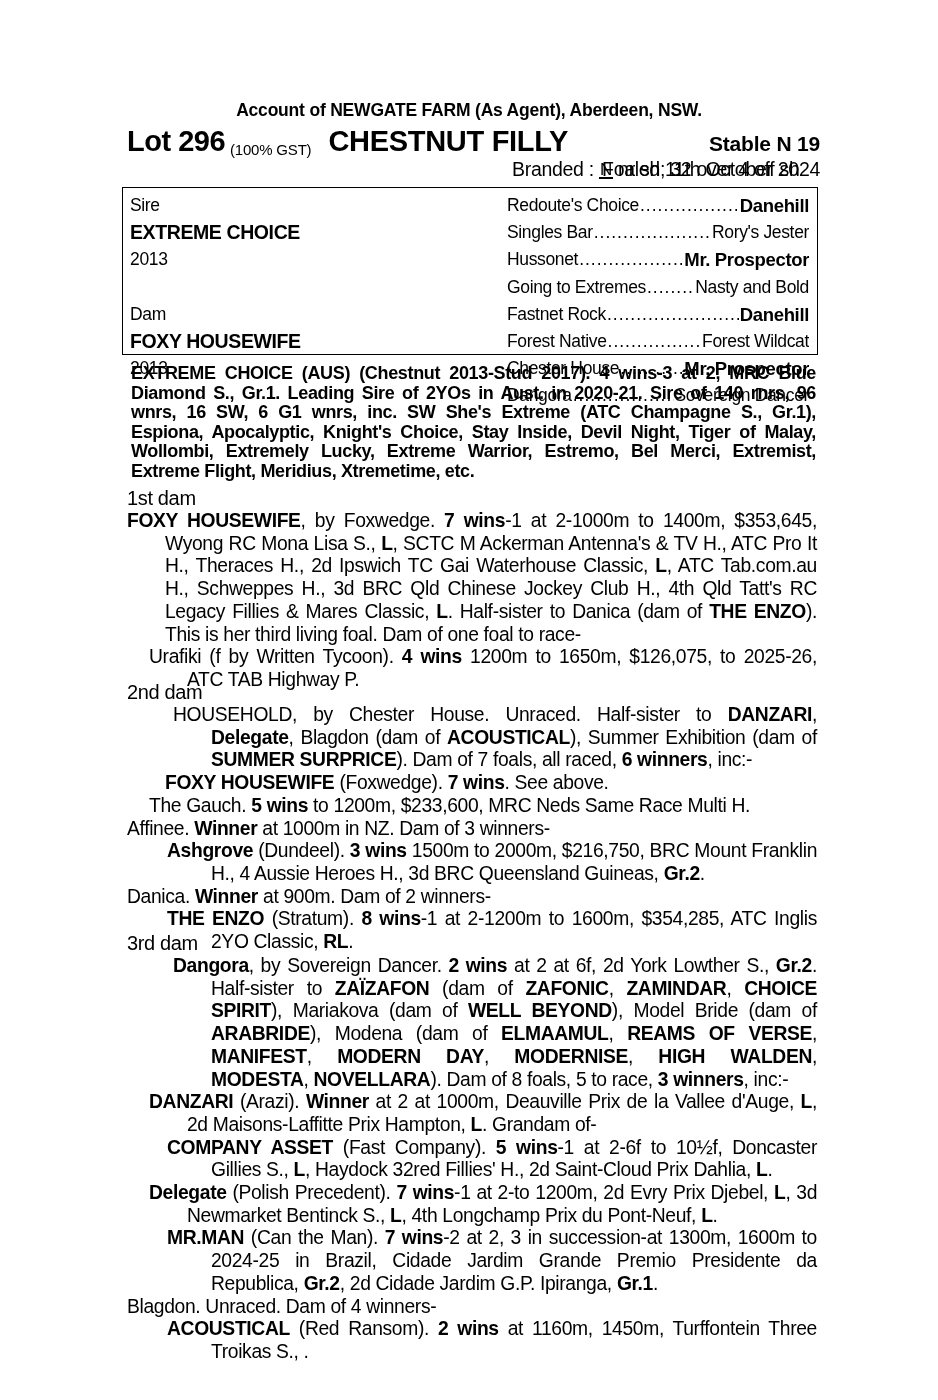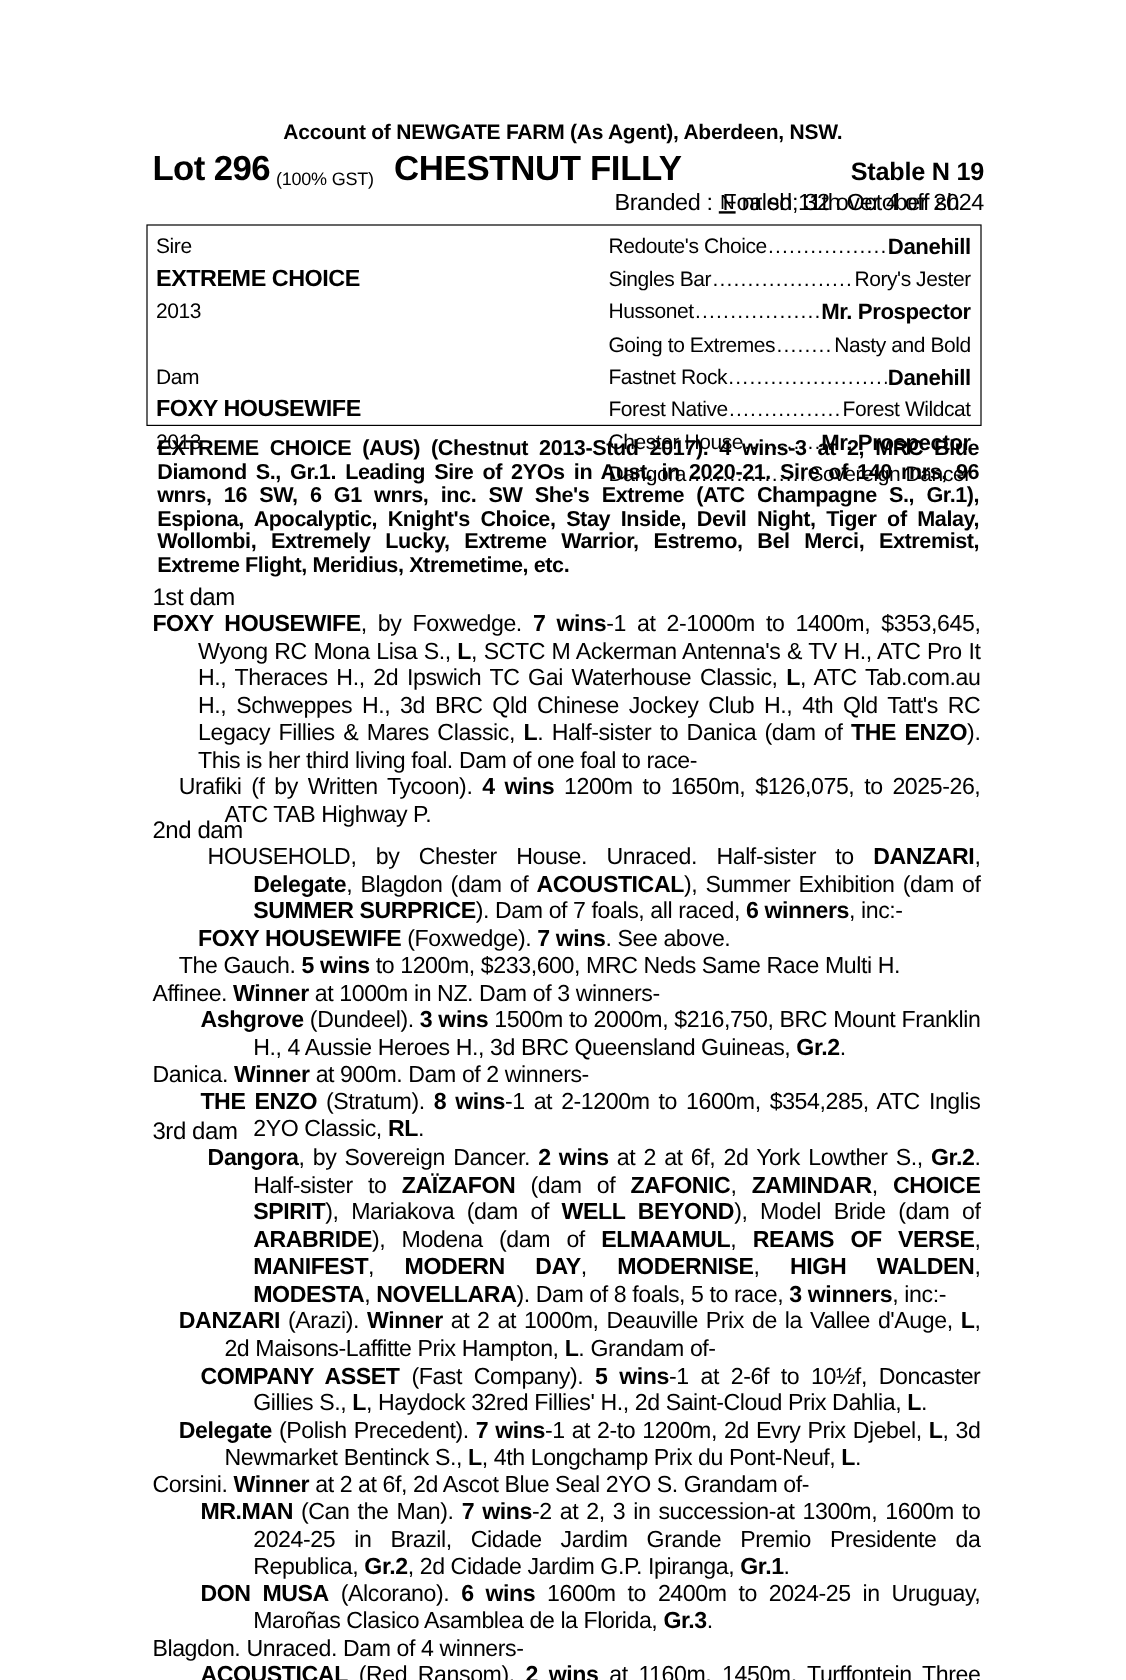--- a/index.html
+++ b/index.html
@@ -301,20 +301,18 @@
     <p class="entry i0">Danica. <b>Winner</b> at 900m. Dam of 2 winners-</p>
     <p class="entry sub2"><b>THE  ENZO</b> (Stratum). <b>8 wins</b>-1 at 2-1200m to 1600m, $354,285, ATC Inglis 2YO Classic, <b>RL</b>.</p>
   </div>
 
   <div class="body-block" id="s3">
     <div class="dam-head">3rd dam</div>
     <p class="entry h3"><b>Dangora</b>, by Sovereign Dancer. <b>2 wins</b> at 2 at 6f, 2d York Lowther S., <b>Gr.2</b>. Half-sister to <b>ZAÏZAFON</b> (dam of <b>ZAFONIC</b>, <b>ZAMINDAR</b>, <b>CHOICE SPIRIT</b>), Mariakova (dam of <b>WELL BEYOND</b>), Model Bride (dam of <b>ARABRIDE</b>), Modena (dam of <b>ELMAAMUL</b>, <b>REAMS OF VERSE</b>, <b>MANIFEST</b>, <b>MODERN DAY</b>, <b>MODERNISE</b>, <b>HIGH WALDEN</b>, <b>MODESTA</b>, <b>NOVELLARA</b>). Dam of 8 foals, 5 to race, <b>3 winners</b>, inc:-</p>
     <p class="entry h2"><b>DANZARI</b> (Arazi). <b>Winner</b> at 2 at 1000m, Deauville Prix de la Vallee d'Auge, <b>L</b>, 2d Maisons-Laffitte Prix Hampton, <b>L</b>. Grandam of-</p>
     <p class="entry sub2"><b>COMPANY ASSET</b> (Fast Company). <b>5 wins</b>-1 at 2-6f to 10½f, Doncaster Gillies S., <b>L</b>, Haydock 32red Fillies' H., 2d Saint-Cloud Prix Dahlia, <b>L</b>.</p>
     <p class="entry h2"><b>Delegate</b> (Polish Precedent). <b>7 wins</b>-1 at 2-to 1200m, 2d Evry Prix Djebel, <b>L</b>, 3d Newmarket Bentinck S., <b>L</b>, 4th Longchamp Prix du Pont-Neuf, <b>L</b>.</p>
-    <p class="entry i0">Corsini. <b>Winner</b> at 2 at 6f, 2d Ascot Blue Seal 2YO S. Grandam of-</p>
     <p class="entry sub2"><b>MR.MAN</b> (Can the Man). <b>7 wins</b>-2 at 2, 3 in succession-at 1300m, 1600m to 2024-25 in Brazil, Cidade Jardim Grande Premio Presidente da Republica, <b>Gr.2</b>, 2d Cidade Jardim G.P. Ipiranga, <b>Gr.1</b>.</p>
-    <p class="entry sub2"><b>DON MUSA</b> (Alcorano). <b>6 wins</b> 1600m to 2400m to 2024-25 in Uruguay, Maroñas Clasico Asamblea de la Florida, <b>Gr.3</b>.</p>
     <p class="entry i0">Blagdon. Unraced. Dam of 4 winners-</p>
     <p class="entry sub2"><b>ACOUSTICAL</b> (Red Ransom). <b>2 wins</b> at 1160m, 1450m, Turffontein Three Troikas S., .</p>
   </div>
 
 </div>
 
 </body></html>

